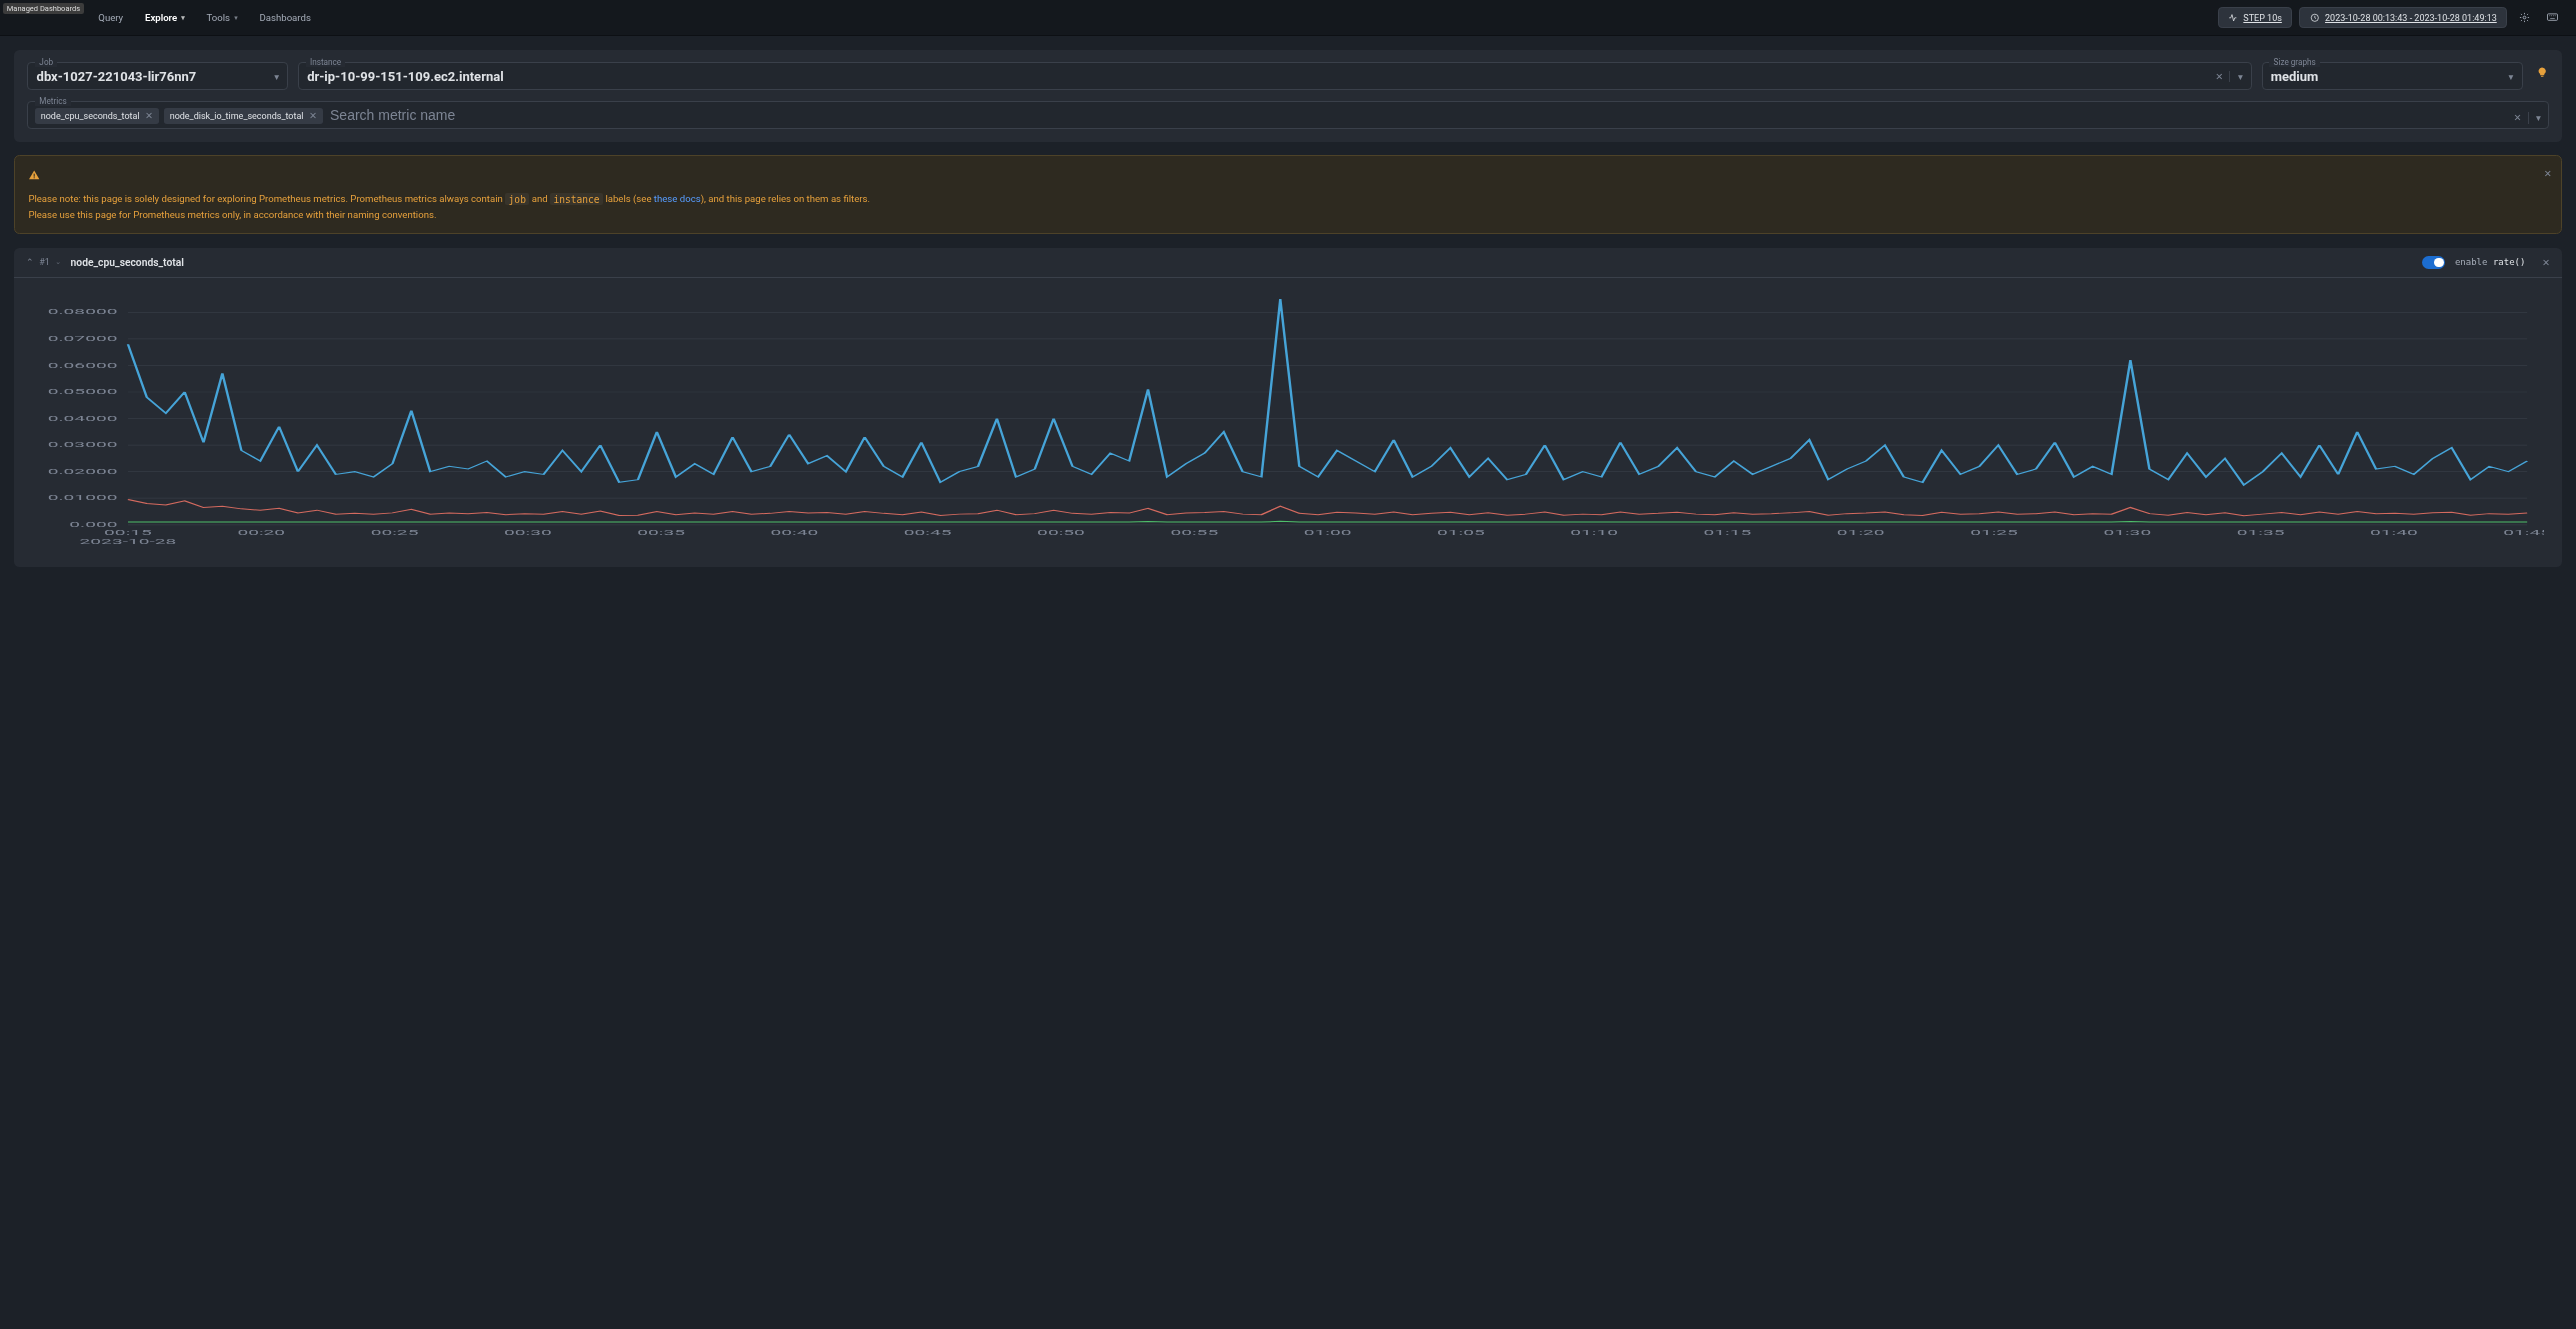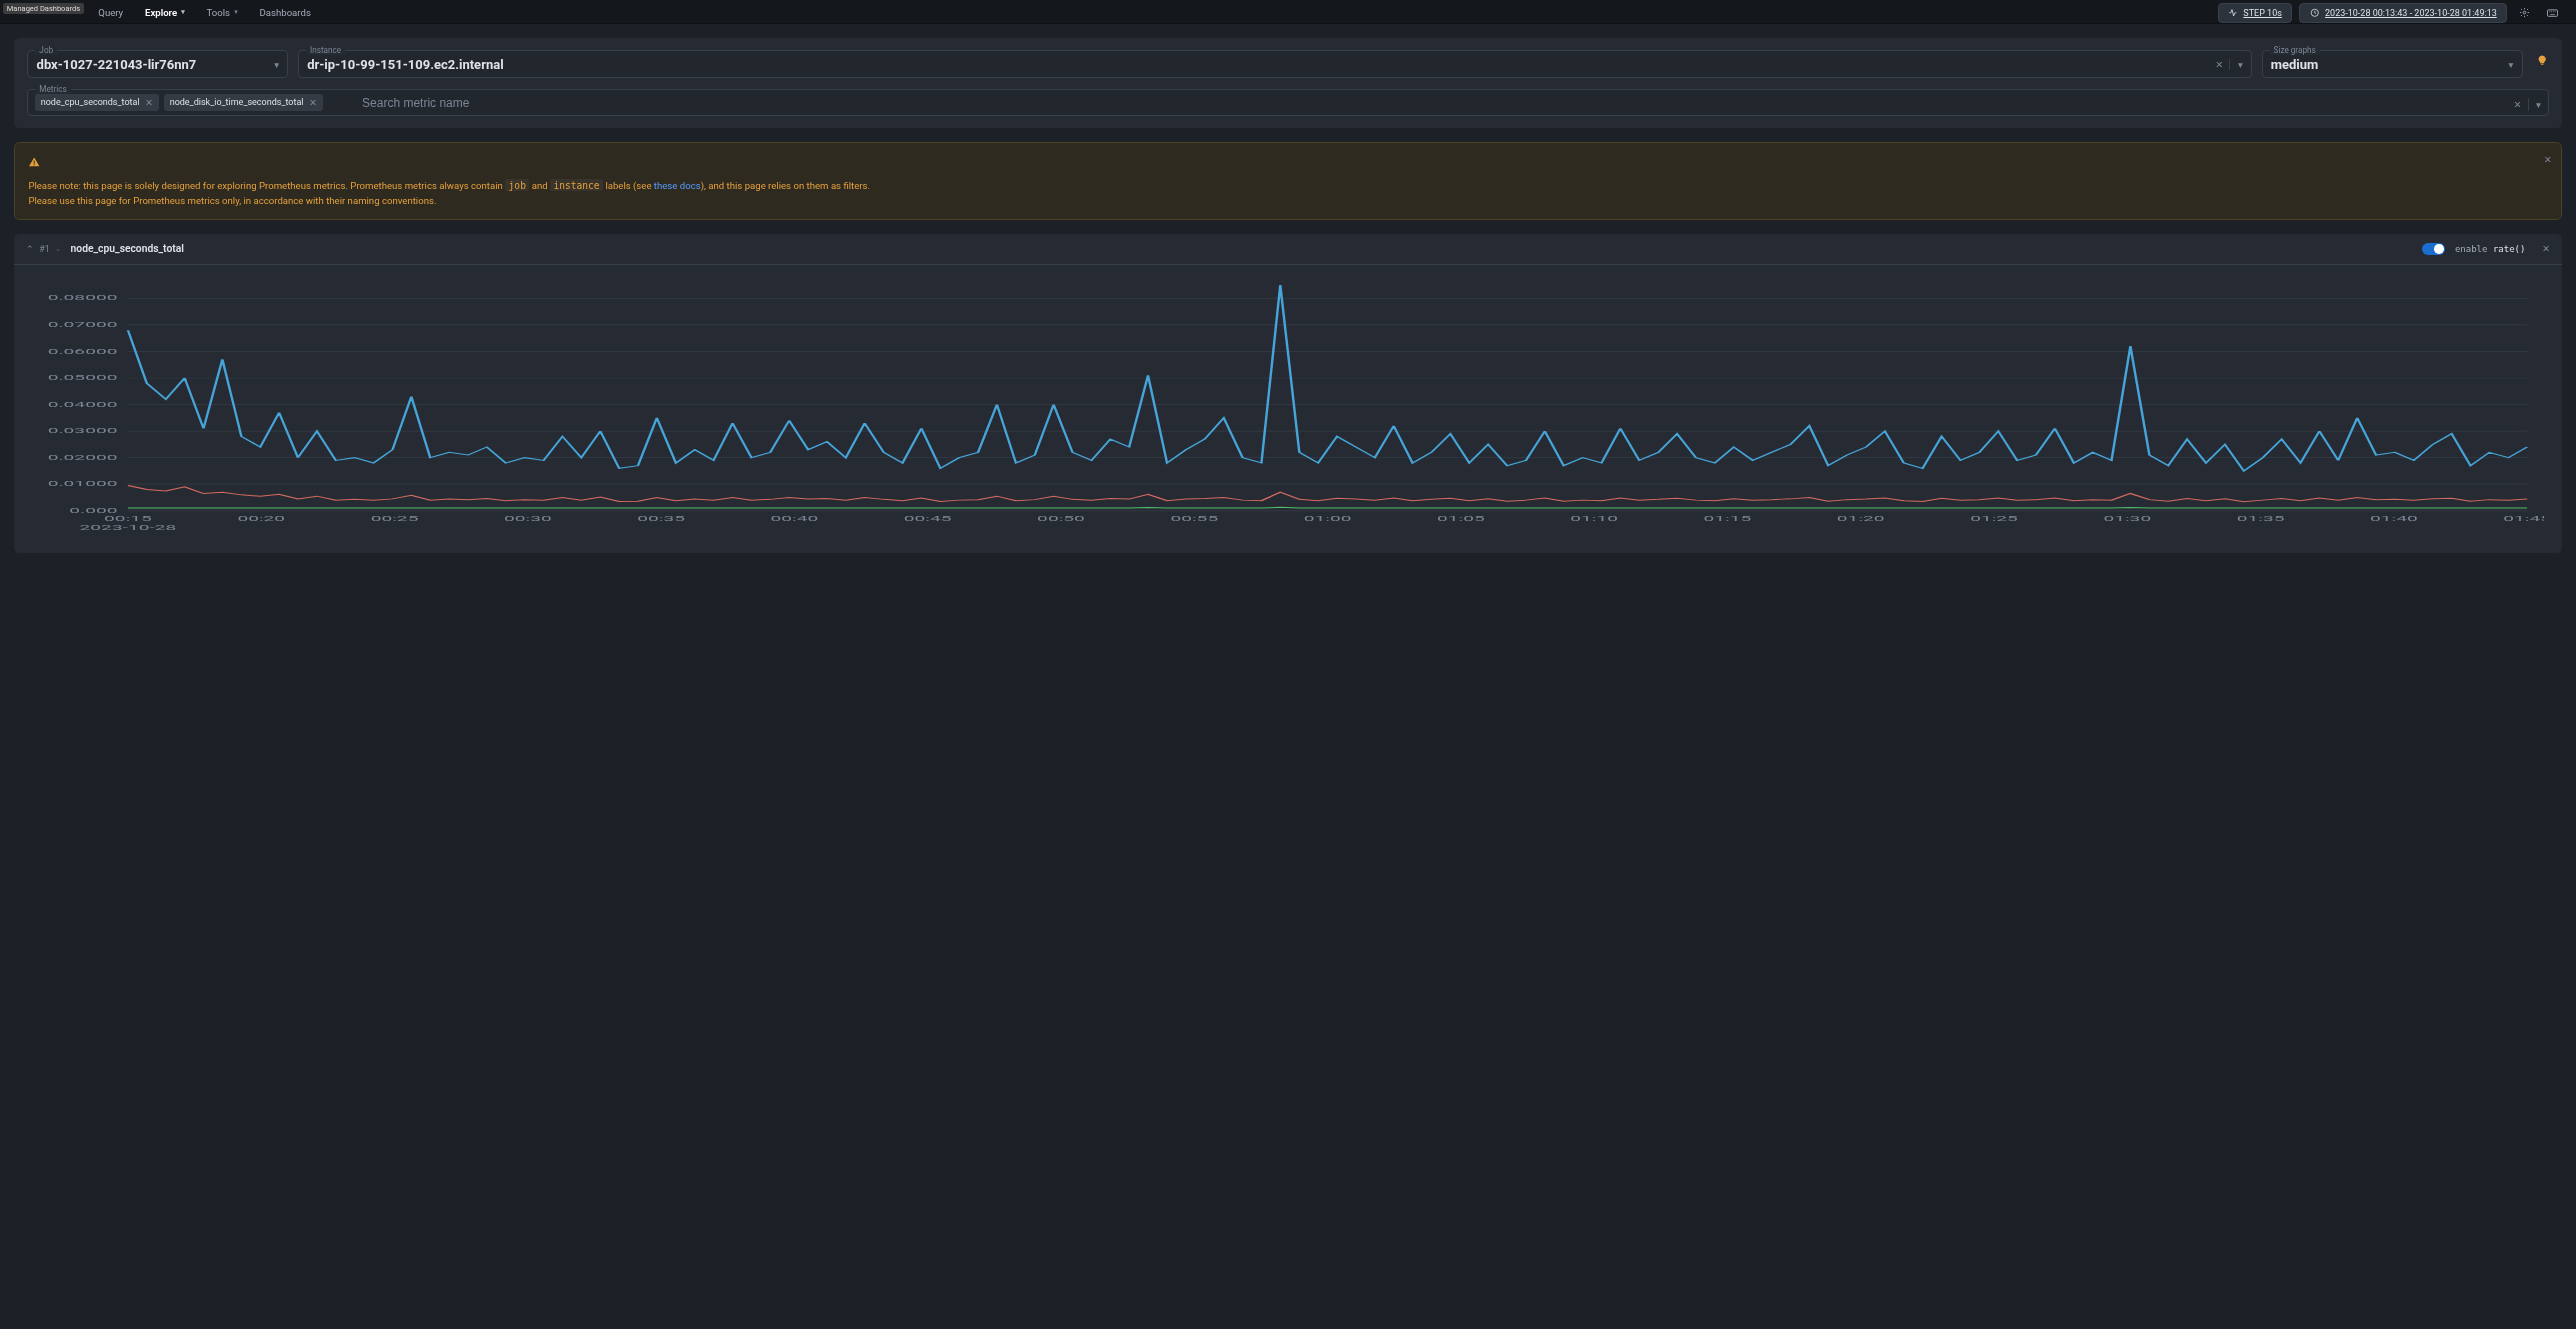--- a/index.html
+++ b/index.html
@@ -22,22 +22,22 @@
   * { box-sizing:border-box; }
   body {
     margin:0; padding:0;
     background:var(--bg-dark);
     color:var(--text);
     font-family:-apple-system,BlinkMacSystemFont,"Segoe UI",Roboto,Helvetica,Arial,sans-serif;
     font-size:9.6px;
   }
   
   .topbar {
-    height:24px; background:var(--bg-darker);
-    display:flex; align-items:flex-end; padding:0 13.7px;
+    height:36px; background:var(--bg-darker);
+    display:flex; align-items:center; padding:0 13.7px;
     border-bottom:0.7px solid #0d1014;
   }
   .bm-tag {
     position:absolute; top:2.7px; left:2.7px;
     background:#3c3c3c; color:#ddd;
     font-size:7.5px; padding:1.4px 4.1px; border-radius:2.1px;
   }
   .nav-links { display:flex; gap:2.7px; margin-left:75px; }
   .nav-item {
     padding:5.5px 9.6px; color:var(--text-dim);
@@ -88,21 +88,21 @@
     padding:4.1px 6.9px; display:flex; align-items:flex-end; gap:5.5px; flex-wrap:wrap;
   }
   .chip {
     background:#353b45; border-radius:2.7px;
     padding:2.7px 5.5px; display:flex; align-items:center; gap:5.5px;
     font-size:9px; color:var(--text);
   }
   .chip-x { color:var(--text-dimmer); cursor:pointer; font-size:9.6px; }
   .metrics-input {
     background:transparent; border:0; outline:0;
-    color:var(--text); font-size:12px; flex:1; min-width:137px;margin-left:32px;
+    color:var(--text); font-size:14px; flex:1; min-width:137px;
   }
   .metrics-input::placeholder { color:var(--text-dimmer); }
   .metrics-tail { margin-left:auto; display:flex; align-items:center; color:var(--text-dimmer);}
   .vline { width:0.7px; height:12.4px; background:var(--border); margin:0 6.9px;}
   
   .warn {
     margin-top:13.7px; background:#2e2a20; border:0.7px solid #4d4228;
     border-radius:5.5px; padding:11px 13.7px; display:flex; gap:9.6px;
     color:var(--accent); font-size:9.6px; line-height:1.6;
     position:relative;

